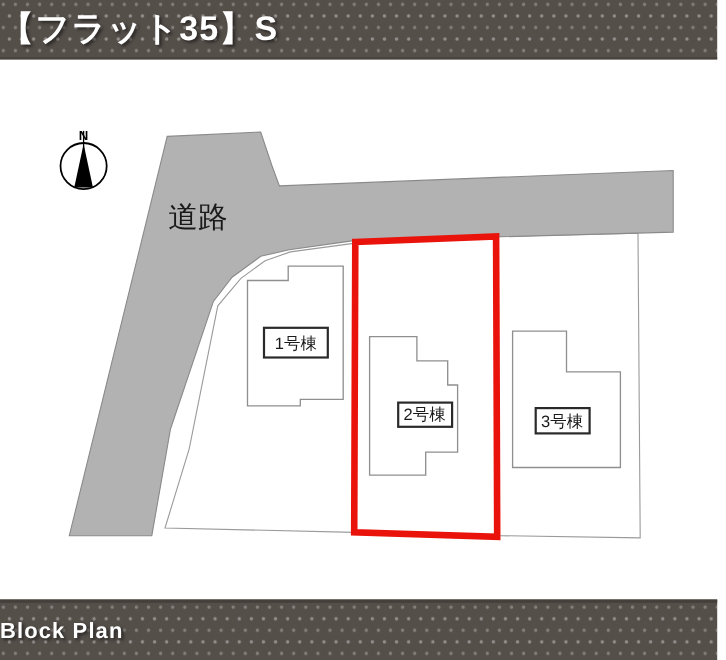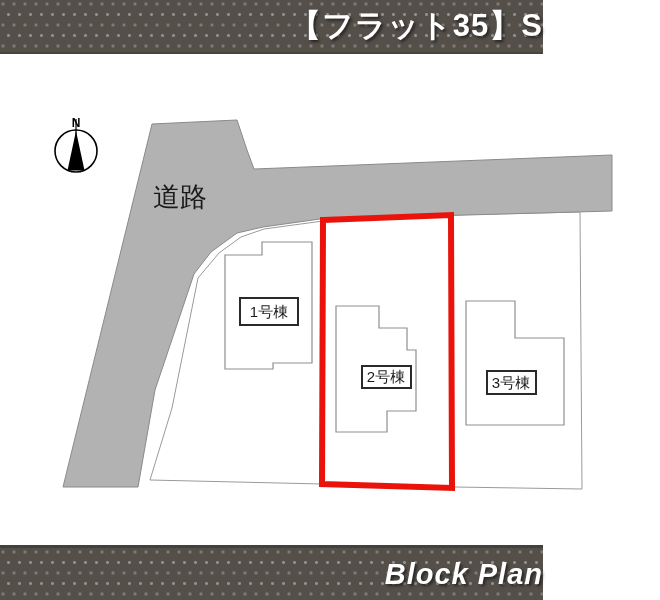--- a/index.html
+++ b/index.html
@@ -4,35 +4,35 @@
 <style>
   html,body{margin:0;padding:0;background:#ffffff;}
   .stage{
     position:relative;
     width:660px;height:600px;
     background:#ffffff;
     overflow:hidden;
     font-family:"Liberation Sans","DejaVu Sans",sans-serif;
   }
   .banner{
-    position:absolute;left:0;width:543px;
+    position:absolute;left:0;width:652px;
     box-sizing:border-box;
-    display:flex;align-items:center;justify-content:flex-end;
+    display:flex;align-items:center;justify-content:flex-start;
     background-color:var(--banner-bg,#554f4a);
     background-image:
       radial-gradient(circle, rgba(255,255,255,.36) 1.1px, transparent 1.9px),
       radial-gradient(circle, rgba(255,255,255,.28) 1.1px, transparent 1.9px);
     background-size:11px 21px, 11px 21px;
     background-position:3px 4px, 8.5px 14.5px;
     color:var(--banner-text,#fff);
     font-weight:bold;
     text-shadow:2px 2px 3px rgba(0,0,0,.55);
   }
   .banner.top{top:0;height:54px;font-size:31px;letter-spacing:1px;border-bottom:2px solid #49433e;}
-  .banner.bottom{top:545px;height:55px;font-size:29px;letter-spacing:1px;border-top:3px solid #45403b;font-style:italic;}
+  .banner.bottom{top:545px;height:55px;font-size:20px;letter-spacing:1px;border-top:3px solid #45403b;}
   svg.plan{position:absolute;left:0;top:0;}
   .road-shape{fill:var(--road-fill,#b2b2b2);stroke:var(--road-stroke,#8a8a8a);stroke-width:1;}
   .site-shape{fill:var(--site-fill,#fff);stroke:var(--site-stroke,#9a9a9a);stroke-width:1;}
   .house-shape{fill:#ffffff;stroke:var(--house-stroke,#8f8f8f);stroke-width:1.2;}
   .red-outline{fill:none;stroke:var(--highlight-red,#e9130b);stroke-width:6;stroke-linejoin:miter;}
   .label-box{fill:#ffffff;stroke:var(--label-border,#2a2a2a);stroke-width:2;}
   .svg-text{font-family:"Liberation Sans","DejaVu Sans",sans-serif;fill:#1a1a1a;}
   .road-text{font-size:27px;}
   .lot-text{font-size:15px;}
   .compass-n{font-size:12px;font-weight:bold;fill:#000;}

